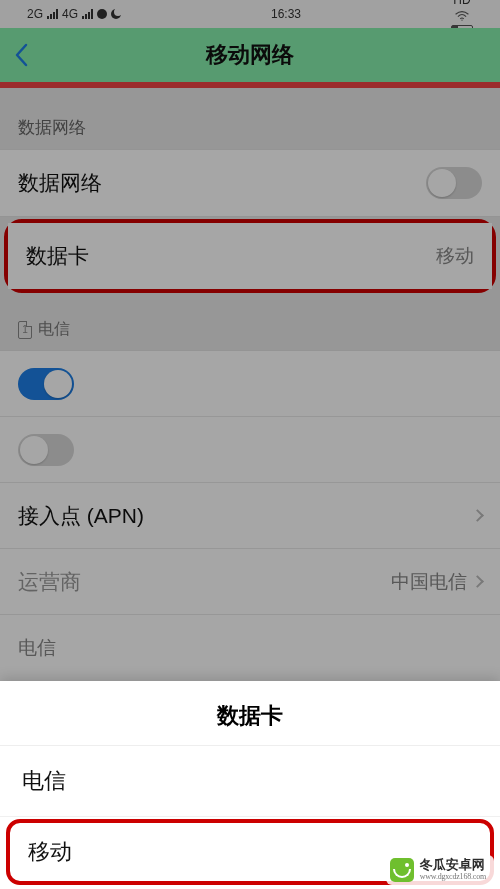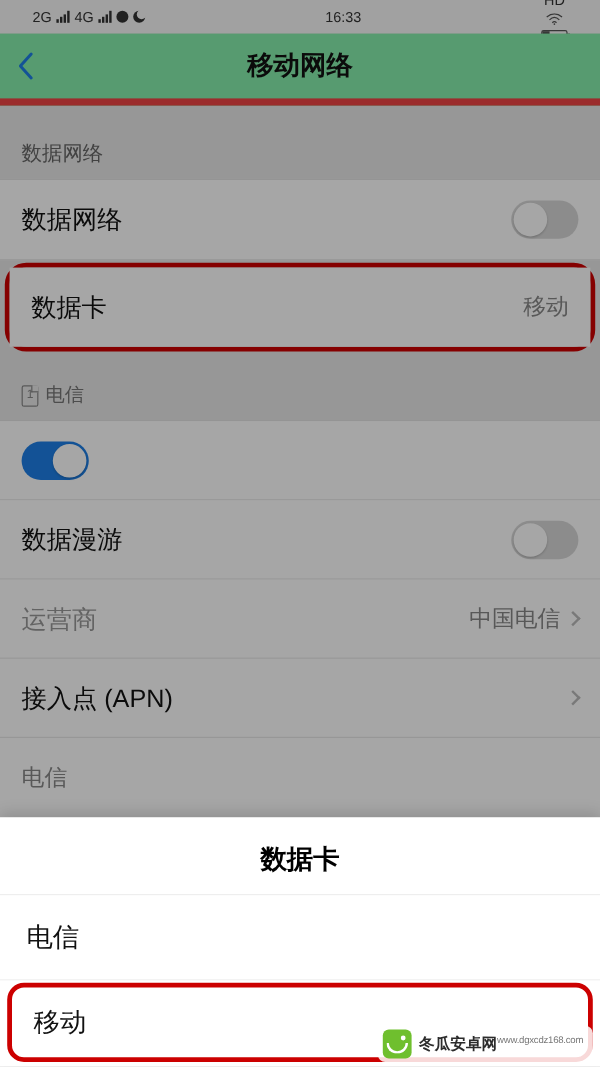--- a/index.html
+++ b/index.html
@@ -160,21 +160,21 @@
     .wm-logo::after {
       content:''; position:absolute; width:4px;height:4px;background:#fff;border-radius:50%;
       top:5px; right:5px;
     }
     .wm-logo::before {
       content:''; position:absolute; left:3px; top:11px; width:14px; height:7px;
       border:2px solid #fff; border-top:none; border-radius: 0 0 10px 10px;
     }
     .wm-text { font-size: 13px; font-weight: 600; color:#2c2c2c; }
     .wm-url { font-size: 8px; color:#777; letter-spacing: -0.2px; }
-    .wm-textbox { display:flex; flex-direction:row; line-height:1.1; }
+    .wm-textbox { display:flex; flex-direction:column; line-height:1.1;font-family:Liberation Serif, serif; }
   </style>
 </head>
 <body>
 
 <div class="status-bar">
   <div class="status-left">
     <span>2G</span>
     <span class="signal-bars">
         <span></span>
         <span></span>
@@ -232,35 +232,34 @@
 <div class="sim-header">
   <span class="sim-card-ico">1</span>
   <span>电信</span>
 </div>
 
 <div class="group">
   <div class="row">
     <span class="toggle toggle-on"></span>
   </div>
   <div class="row">
-    <span class="row-label">数据漫游</span>
     <span class="toggle toggle-off"></span>
+  </div>
+  <div class="row">
+    <span class="row-label">接入点 (APN)</span>
+    <span class="chevron"></span>
   </div>
   <div class="row disabled">
     <span class="row-label">运营商</span>
     <span class="row-value-with-chevron">
       <span>中国电信</span>
       <span class="chevron"></span>
     </span>
   </div>
   <div class="row">
-    <span class="row-label">接入点 (APN)</span>
-    <span class="chevron"></span>
-  </div>
-  <div class="row">
     <span class="row-value">电信</span>
   </div>
 </div>
 
 <div class="dim-overlay"></div>
 
 <div class="action-sheet">
   <div class="sheet-title">数据卡</div>
   <div class="sheet-option">电信</div>
   <div class="sheet-option sheet-option-highlight">移动</div>

